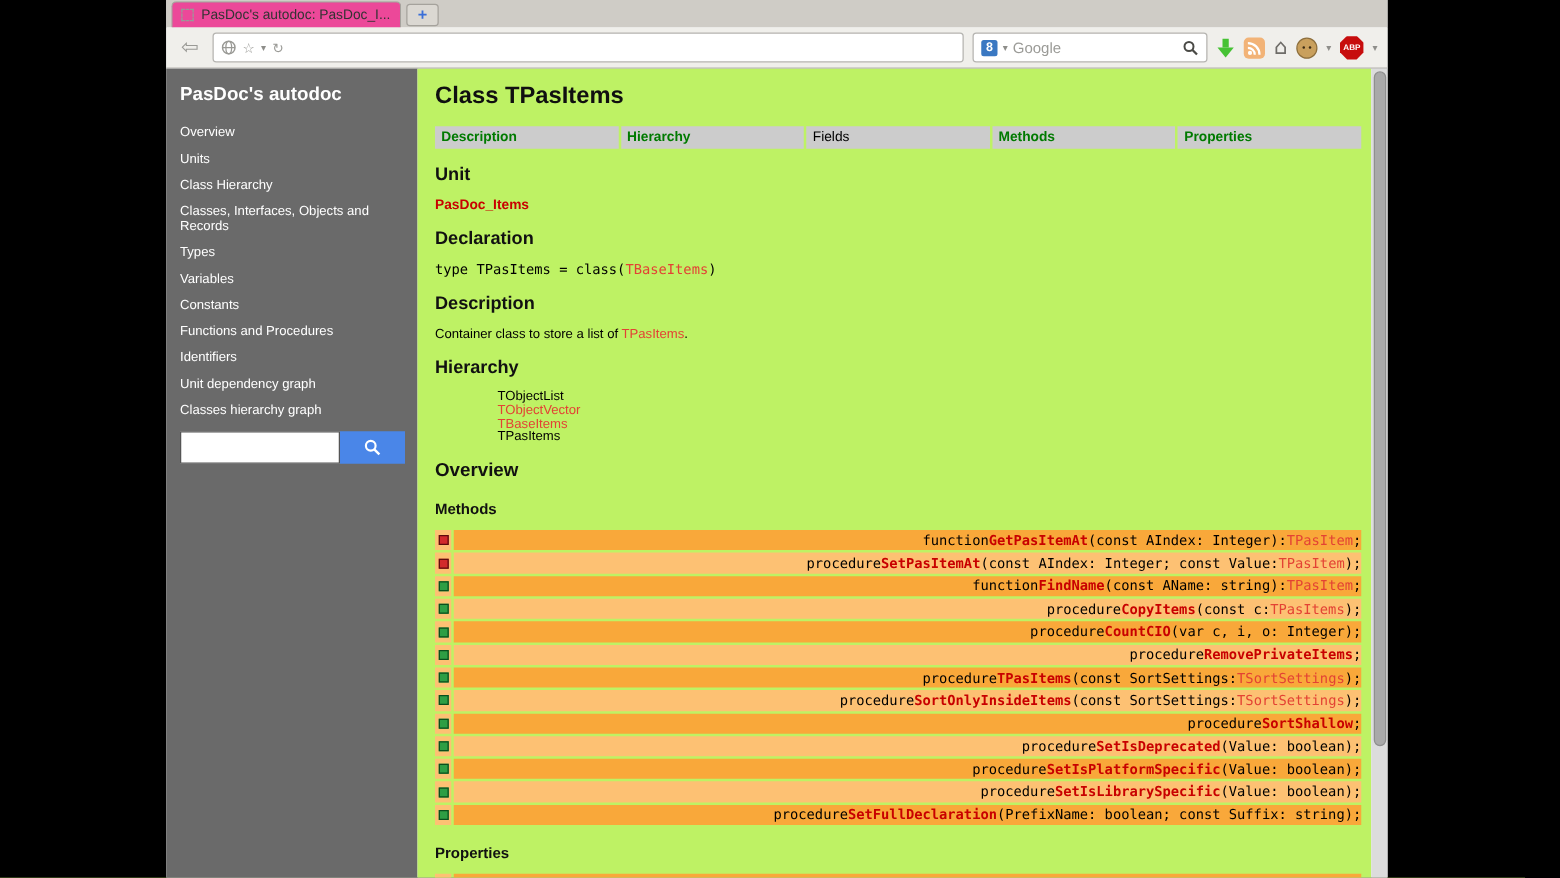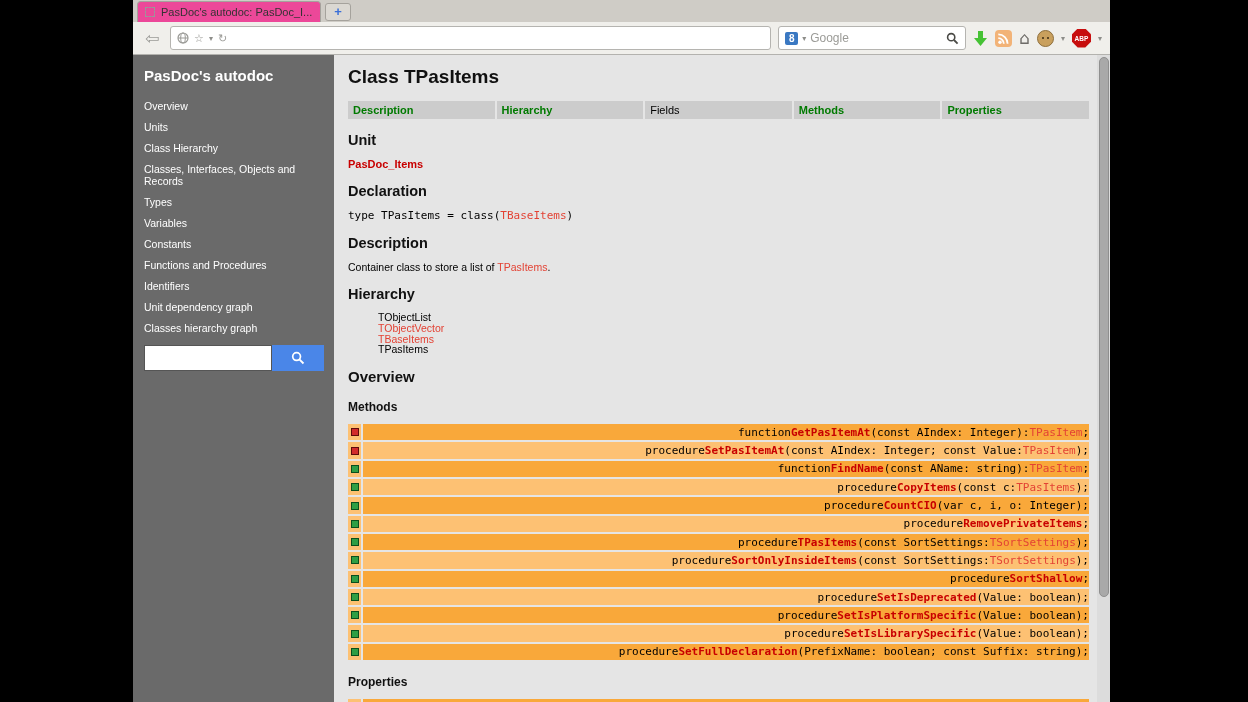--- a/index.html
+++ b/index.html
@@ -55,41 +55,41 @@
 
   .sidebar { flex:0 0 196px; background:#6a6a6a; color:#fff; padding:10px 10px 0 11px; }
   .side-title { font-size:15px; font-weight:bold; margin:2px 0 16px 0; }
   .side-item { font-size:10.5px; margin-bottom:9px; cursor:pointer; }
   .side-search { margin-top:11px; display:flex; }
   .side-search input { width:128px; height:26px; border:1px solid #555; padding:0 4px;
     font-size:11px; background:#fff; }
   .side-search .search-btn { width:52px; height:26px; background:#4a86e8; border:none;
     display:flex; align-items:center; justify-content:center; }
 
-  .main { flex:1 1 auto; background:#e5e5e5; padding:9px 8px 0 14px; overflow:hidden;
+  .main { flex:1 1 auto; background:#bef264; padding:9px 8px 0 14px; overflow:hidden;
     min-width:0; }
   .vscroll { flex:0 0 13px; background:#dcdcdc; position:relative; }
   .vscroll .thumb { position:absolute; left:1.5px; width:10px; top:2px; height:540px;
     background:#a9a9a9; border-radius:5px; border:1px solid #8f8f8f; }
 
   .page-title { font-size:19px; font-weight:bold; color:#101010; margin:2px 0 13px 0; }
 
   .navtable { display:flex; gap:2px; margin-bottom:12px; }
   .navcell { flex:1 1 0; background:#ccc; padding:3px 5px; font-size:11px; color:#000; }
   .navcell.is-link { color:#007a00; font-weight:bold; cursor:pointer; }
 
   .h2 { font-size:14.5px; font-weight:bold; color:#111; margin:13px 0 10px 0; }
   .h3 { font-size:12px; font-weight:bold; color:#111; margin:15px 0 10px 0; }
 
   .unit-link { font-size:11px; font-weight:bold; color:#c80000; cursor:pointer; }
   .code-line { font-family:"DejaVu Sans Mono", monospace; font-size:11px; color:#000; }
   .desc-line { font-size:10.5px; color:#000; }
 
   .hier-list { margin-left:30px; font-size:10.5px; line-height:10.8px; }
-  .hier-item { color:#000; }
+  .hier-item { color:#000;margin-left:20px; }
   .hier-item.is-link { color:#e34234; cursor:pointer; }
 
   .mrow { display:flex; height:16.3px; margin-bottom:2px; }
   .icon-cell { flex:0 0 13px; background:#fdc173; display:flex; align-items:center;
     justify-content:center; margin-right:2px; }
   .vis-square { width:8px; height:8px; border:1px solid; }
   .vis-square.private { background:#d22b2b; border-color:#5e0c0c; }
   .vis-square.public  { background:#2f9e44; border-color:#0b4f1d; }
   .code-cell { flex:1 1 auto; display:flex; align-items:center; padding-left:6px;
     font-family:"DejaVu Sans Mono", monospace; font-size:11px; white-space:nowrap;

